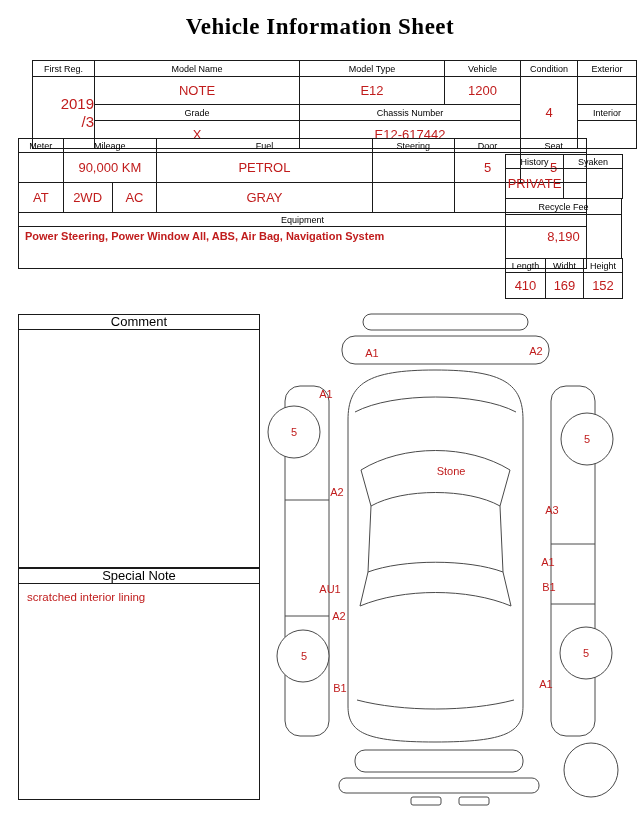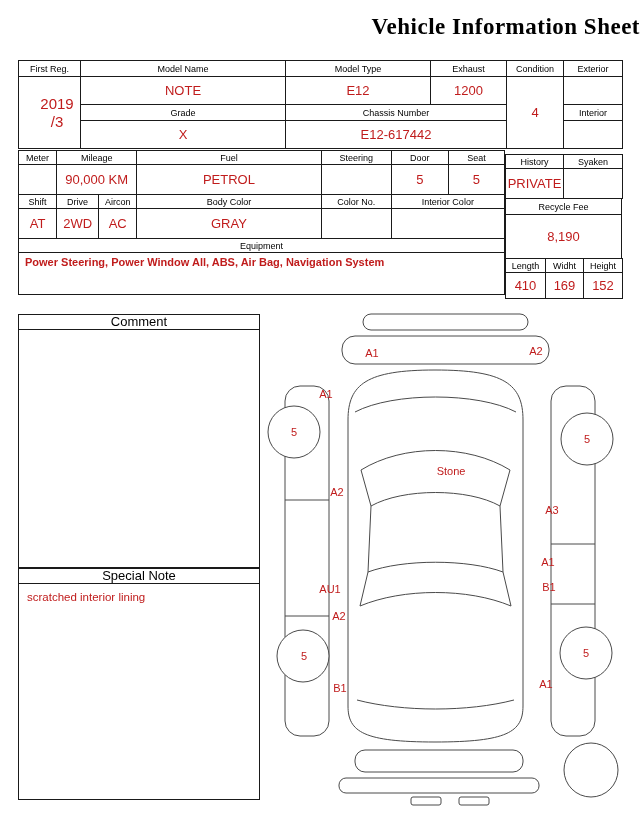--- a/index.html
+++ b/index.html
@@ -1,28 +1,28 @@
 <!DOCTYPE html>
 <html><head>
 <meta charset="utf-8">
 <style>
   :root{ --red:#c01c1c; --line:#1a1a1a; }
   html,body{margin:0;padding:0;background:#fff;}
   body{font-family:"Liberation Sans",sans-serif;color:#000;}
   .sheet{position:relative;width:640px;height:835px;background:#fff;overflow:hidden;}
-  .title{position:absolute;top:14px;left:0;width:100%;text-align:right;
+  .title{position:absolute;top:14px;left:0;width:100%;text-align:center;
          font-family:"Liberation Serif",serif;font-size:23px;font-weight:bold;letter-spacing:.5px;}
   table{border-collapse:collapse;table-layout:fixed;}
   td,th{border:1px solid var(--line);padding:0;overflow:hidden;}
   th{font-weight:normal;font-size:9px;text-align:center;vertical-align:middle;color:#000;}
   .hrow{height:16px;} .vrow{height:28px;}
   td.val{color:var(--red);text-align:center;vertical-align:middle;font-size:13px;}
   .f10{font-size:10px;margin-top:24px;} .f12{font-size:12px;} .f13{font-size:13px;} .f14{font-size:14px;}
   .f15{font-size:15px;} .f22{font-size:22px;}
-  .firstreg{color:var(--red);font-size:15px;text-align:center;vertical-align:middle;padding-left:15px;line-height:1.15;}
+  .firstreg{color:var(--red);font-size:15px;text-align:right;vertical-align:middle;padding-left:15px;line-height:1.15;}
   .equip{color:var(--red);font-size:11px;text-align:left;vertical-align:top;padding:3px 6px;font-weight:bold;}
   .stack{position:absolute;}
   .stack table{width:100%;}
   .stack table + table{margin-top:-1px;}
   .panel{position:absolute;border:1px solid var(--line);background:#fff;box-sizing:border-box;}
   .panel-title{height:14px;line-height:14px;border-bottom:1px solid var(--line);font-size:13px;text-align:center;}
   .panel-body{padding:6px 8px;font-size:11.5px;color:var(--red);line-height:1.3;text-align:left;}
   .diagram{position:absolute;left:263px;top:308px;}
   .diagram .shape{fill:none;stroke:#4a4a4a;stroke-width:1;}
   .diagram .wheel{fill:#fff;stroke:#4a4a4a;stroke-width:1;}
@@ -30,35 +30,35 @@
   .footer{position:absolute;left:8px;width:624px;top:814px;border-top:1px solid #111;
           padding-top:4px;text-align:center;font-size:9.5px;color:var(--red);text-decoration:underline;}
 </style>
 </head>
 <body>
 
 <div class="sheet">
 
   <div class="title">Vehicle Information Sheet</div>
 
-  <table style="position:absolute;left:18px;top:60px;width:604px;border-radius:18px;">
+  <table style="position:absolute;left:32px;top:60px;width:604px;border-radius:18px;">
     <colgroup>
       <col style="width:62px">
         <col style="width:205px">
         <col style="width:145px">
       <col style="width:76px">
         <col style="width:57px">
         <col style="width:59px">
     </colgroup>
     <tbody>
         <tr class="hrow">
       <th>First Reg.</th>
       <th>Model Name</th>
       <th>Model Type</th>
-      <th>Exhaust</th>
+      <th>Vehicle</th>
       <th>Condition</th>
       <th>Exterior</th>
     </tr>
     <tr class="vrow">
       <td rowspan="3" class="firstreg">
         <div>2019</div>
         <div>/3</div>
       </td>
       <td class="val f15">NOTE</td>
       <td class="val f14">E12</td>
@@ -72,21 +72,21 @@
       <th>Interior</th>
     </tr>
     <tr class="vrow">
       <td class="val f14">X</td>
       <td colspan="2" class="val f13">E12-617442</td>
       <td class="val"></td>
     </tr>
   </tbody>
     </table>
 
-  <div class="stack" style="left:18px;top:150px;width:487px;">
+  <div class="stack" style="left:18px;top:138px;width:569px;">
     <table>
       <colgroup>
         <col style="width:38px">
           <col style="width:42px">
           <col style="width:38px">
           <col style="width:184px">
         <col style="width:70px">
           <col style="width:57px">
           <col style="width:56px">
       </colgroup>
@@ -113,28 +113,20 @@
       <colgroup>
         <col style="width:38px">
           <col style="width:42px">
           <col style="width:38px">
           <col style="width:184px">
         <col style="width:70px">
           <col style="width:57px">
           <col style="width:56px">
       </colgroup>
       <tbody>
-          <tr style="height:14px">
-        <th>Shift</th>
-        <th>Drive</th>
-        <th>Aircon</th>
-        <th>Body Color</th>
-        <th>Color No.</th>
-        <th colspan="2">Interior Color</th>
-      </tr>
       <tr style="height:30px">
         <td class="val f12">AT</td>
         <td class="val f12">2WD</td>
         <td class="val f12">AC</td>
         <td class="val f15">GRAY</td>
         <td class="val"></td>
         <td colspan="2" class="val"></td>
       </tr>
     </tbody>
       </table>

